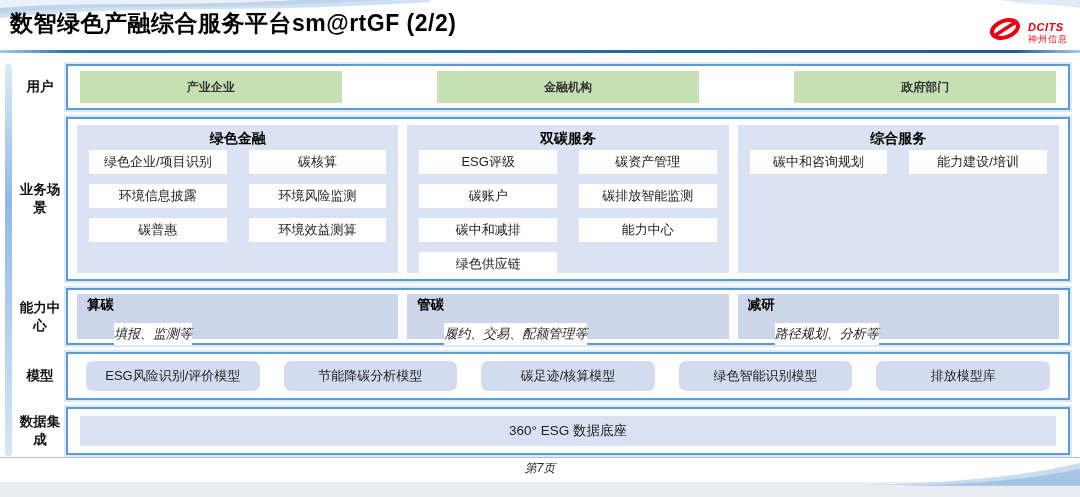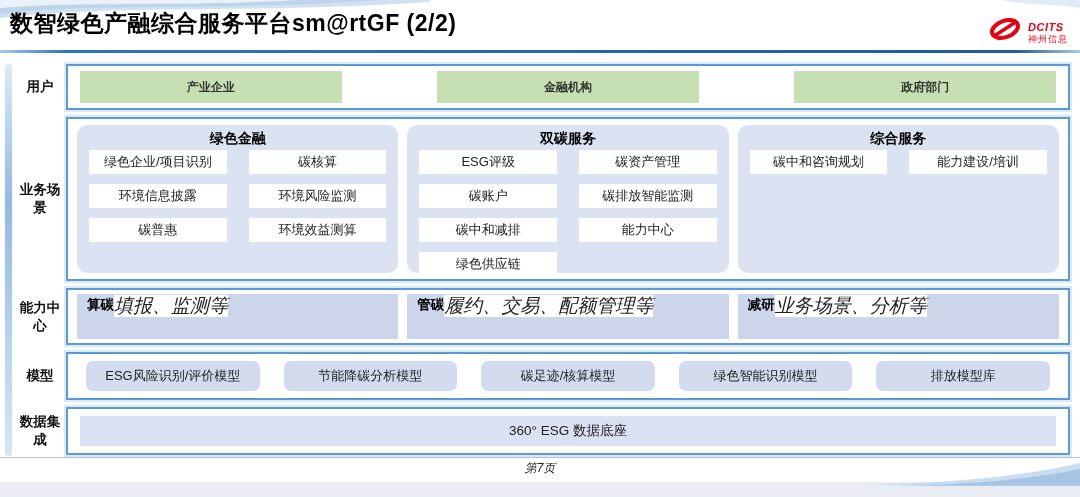--- a/index.html
+++ b/index.html
@@ -27,32 +27,32 @@
     font-weight:bold; font-size:13.5px; color:#111; line-height:1.3; padding:0 2px; }
   .row-body { flex:1; border:2px solid #5b9bd5; background:#fff; box-shadow:0 0 0 2px #dce9f6; }
 
   .row-users { height:46px; }
   .users-body { display:flex; align-items:center; justify-content:space-between; padding:5px 12px; }
   .user-box { width:26.8%; height:32px; background:#c6e0b4; display:flex; align-items:center; justify-content:center;
     font-size:12px; font-weight:bold; color:#333; }
 
   .row-business { height:164px; }
   .business-body { display:flex; gap:9px; padding:6px 9px; }
-  .panel { flex:1; background:#dbe2f1; padding:2px 12px 8px; display:flex; flex-direction:column;border-radius:10px; }
+  .panel { flex:1; background:#dbe2f1; padding:2px 12px 8px; display:flex; flex-direction:column; }
   .panel-title { text-align:center; font-weight:bold; font-size:14px; color:#000; height:23px; line-height:23px; }
   .panel-grid { display:grid; grid-template-columns:1fr 1fr; gap:10px 22px; align-content:start; }
   .scenario-item { background:#fff; height:24px; display:flex; align-items:center; justify-content:center;
     font-size:13px; color:#222; white-space:nowrap; }
 
   .row-capability { height:57px; }
   .capability-body { display:flex; gap:9px; padding:4px 9px; }
   .cap-panel { flex:1; background:#ccd5ea; padding:1px 10px 6px; display:flex; flex-direction:row; }
   .cap-title { text-align:center; font-weight:bold; font-size:13.5px; color:#000; height:20px; line-height:20px; }
   .cap-desc { background:#fff; height:22px; display:flex; align-items:center; justify-content:center;
-    font-style:italic; font-size:19px; color:#222; }
+    font-style:italic; font-size:13px; color:#222;margin-top:28px; }
 
   .row-models { height:48px; }
   .models-body { display:flex; align-items:center; justify-content:space-between; padding:5px 18px; }
   .model-box { width:18%; height:30px; background:#d3dcee; display:flex; align-items:center; justify-content:center;
     font-size:13px; color:#222; white-space:nowrap;border-radius:7px; }
 
   .row-data { height:48px; }
   .data-body { display:flex; align-items:center; padding:5px 12px; }
   .data-box { flex:1; height:30px; background:#d9e1f2; display:flex; align-items:center; justify-content:center;
     font-size:13.5px; color:#222; }
@@ -151,21 +151,21 @@
           <div class="cap-panel">
             <div class="cap-title">算碳</div>
             <div class="cap-desc">填报、监测等</div>
           </div>
           <div class="cap-panel">
             <div class="cap-title">管碳</div>
             <div class="cap-desc">履约、交易、配额管理等</div>
           </div>
           <div class="cap-panel">
             <div class="cap-title">减研</div>
-            <div class="cap-desc">业务场景、分析等</div>
+            <div class="cap-desc">路径规划、分析等</div>
           </div>
         </div>
       </div>
 
       <div class="row row-models">
         <div class="row-label">模型</div>
         <div class="row-body models-body">
           <div class="model-box">ESG风险识别/评价模型</div>
           <div class="model-box">节能降碳分析模型</div>
           <div class="model-box">碳足迹/核算模型</div>

